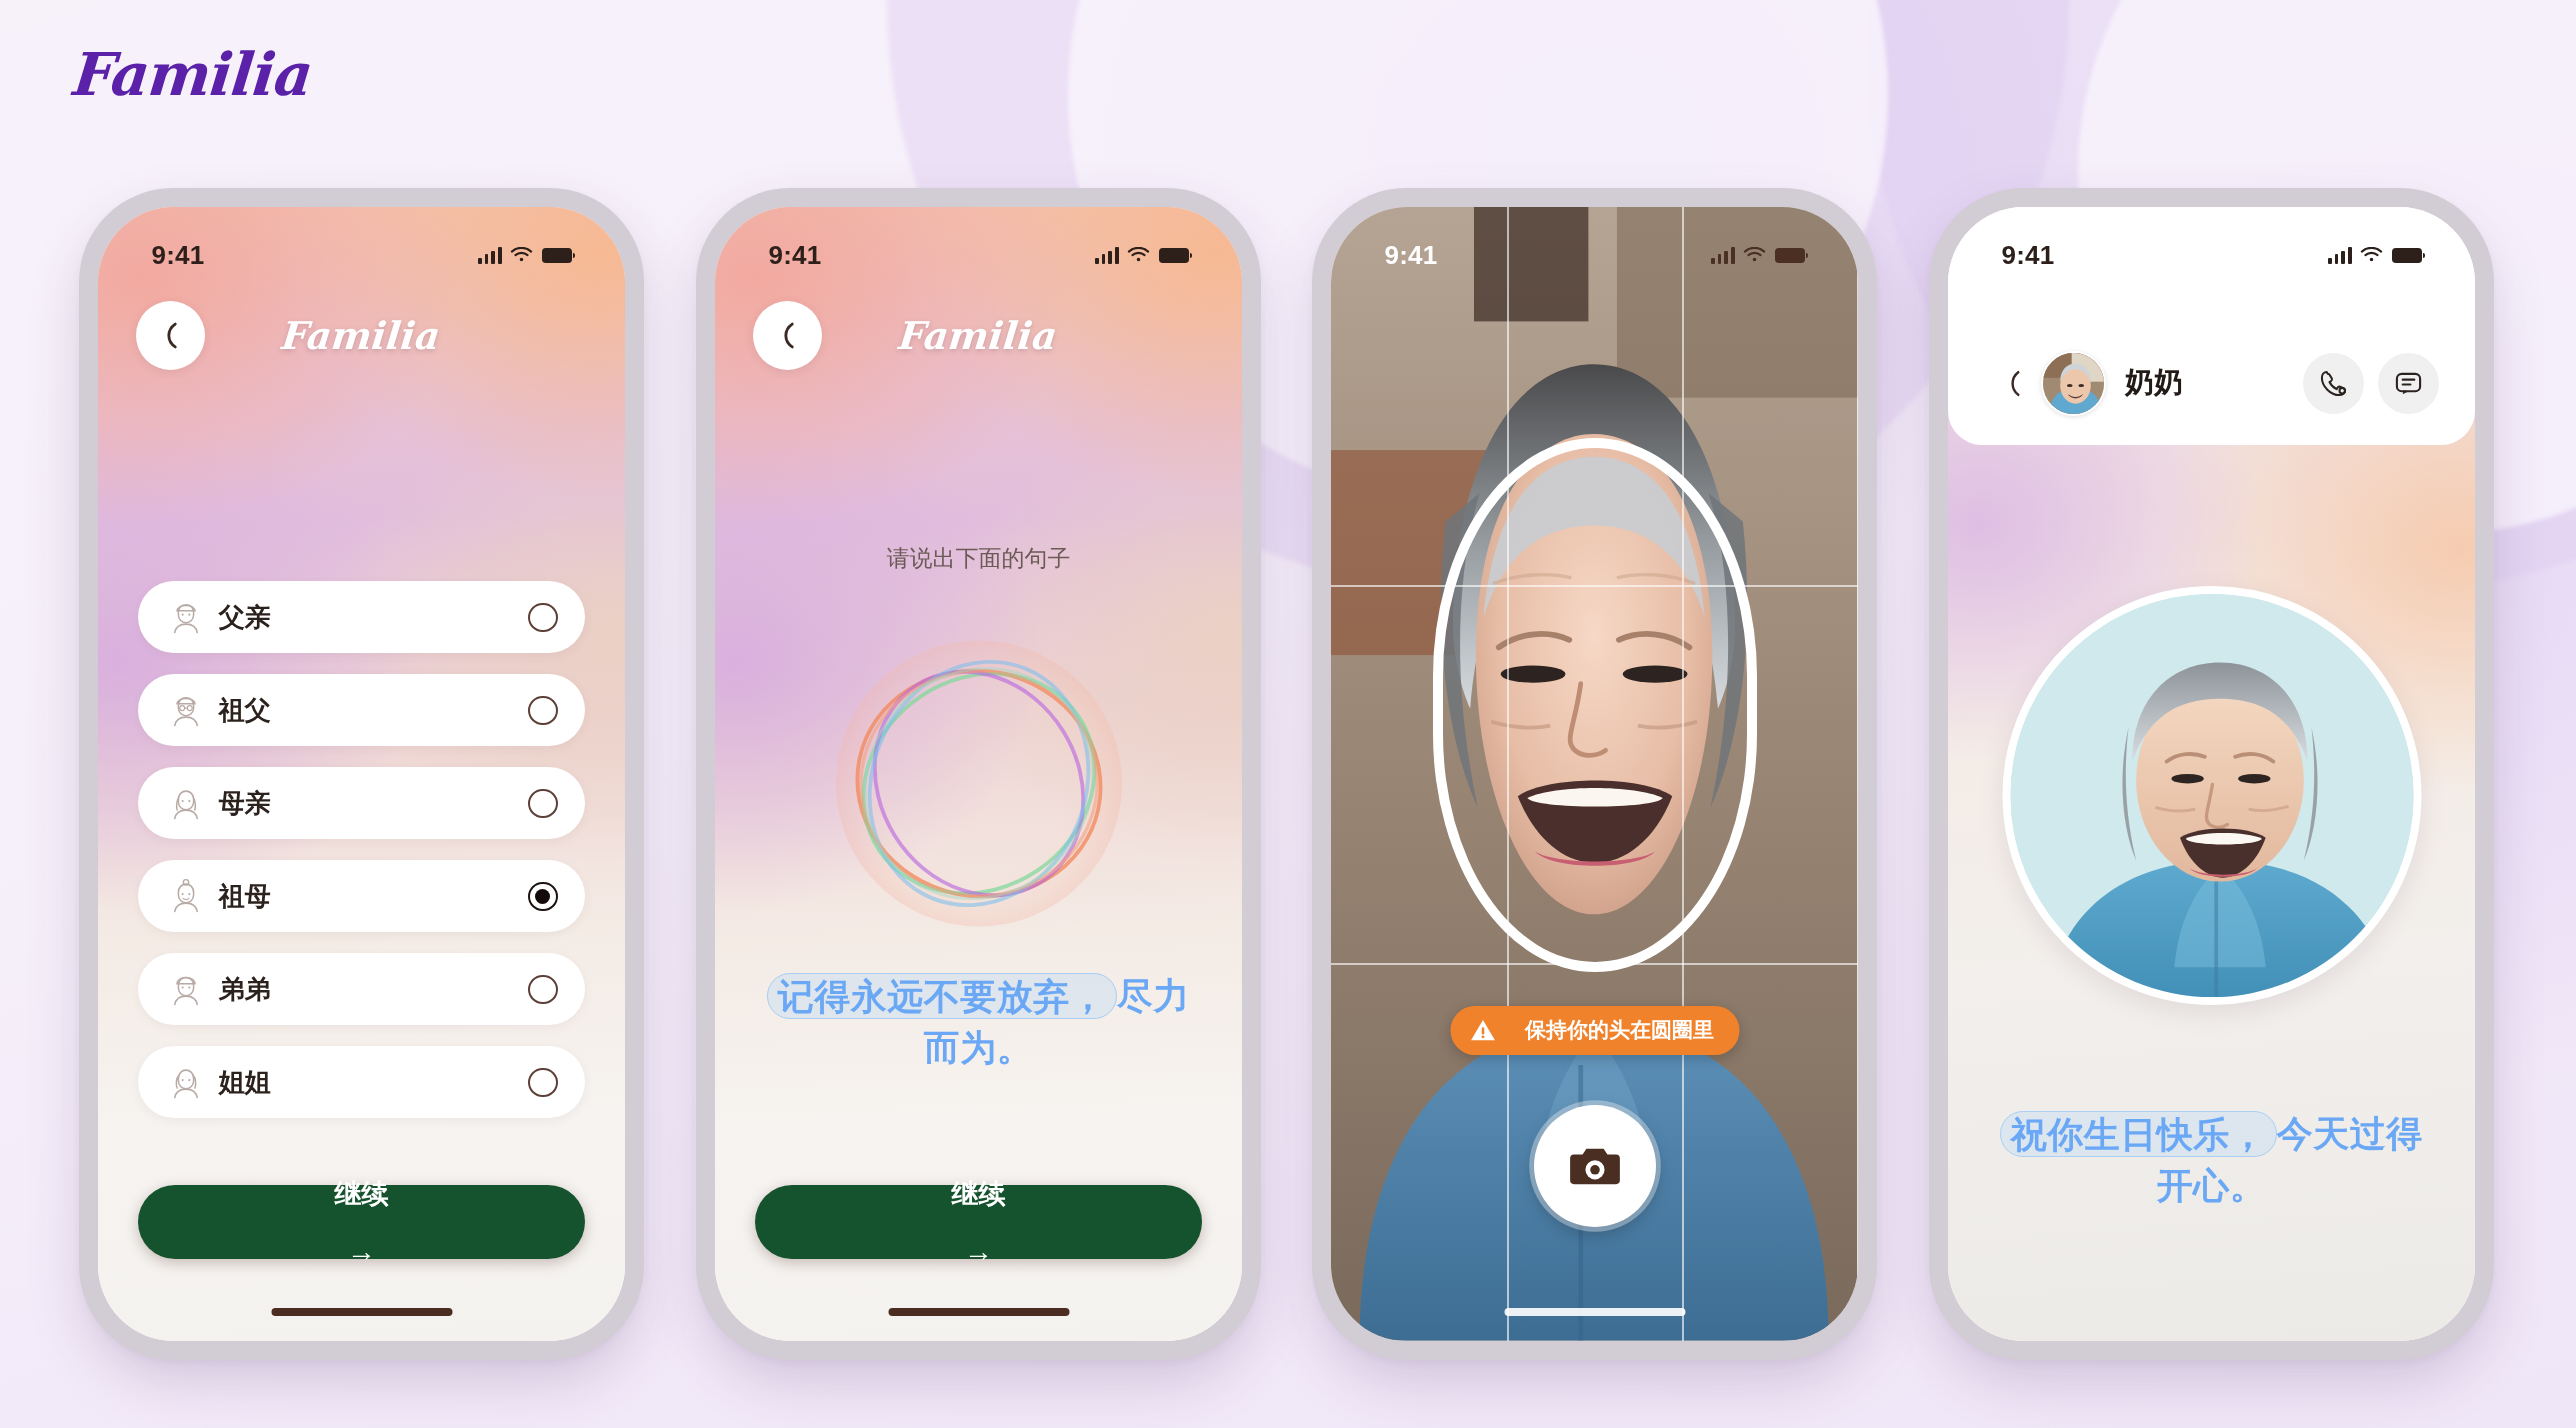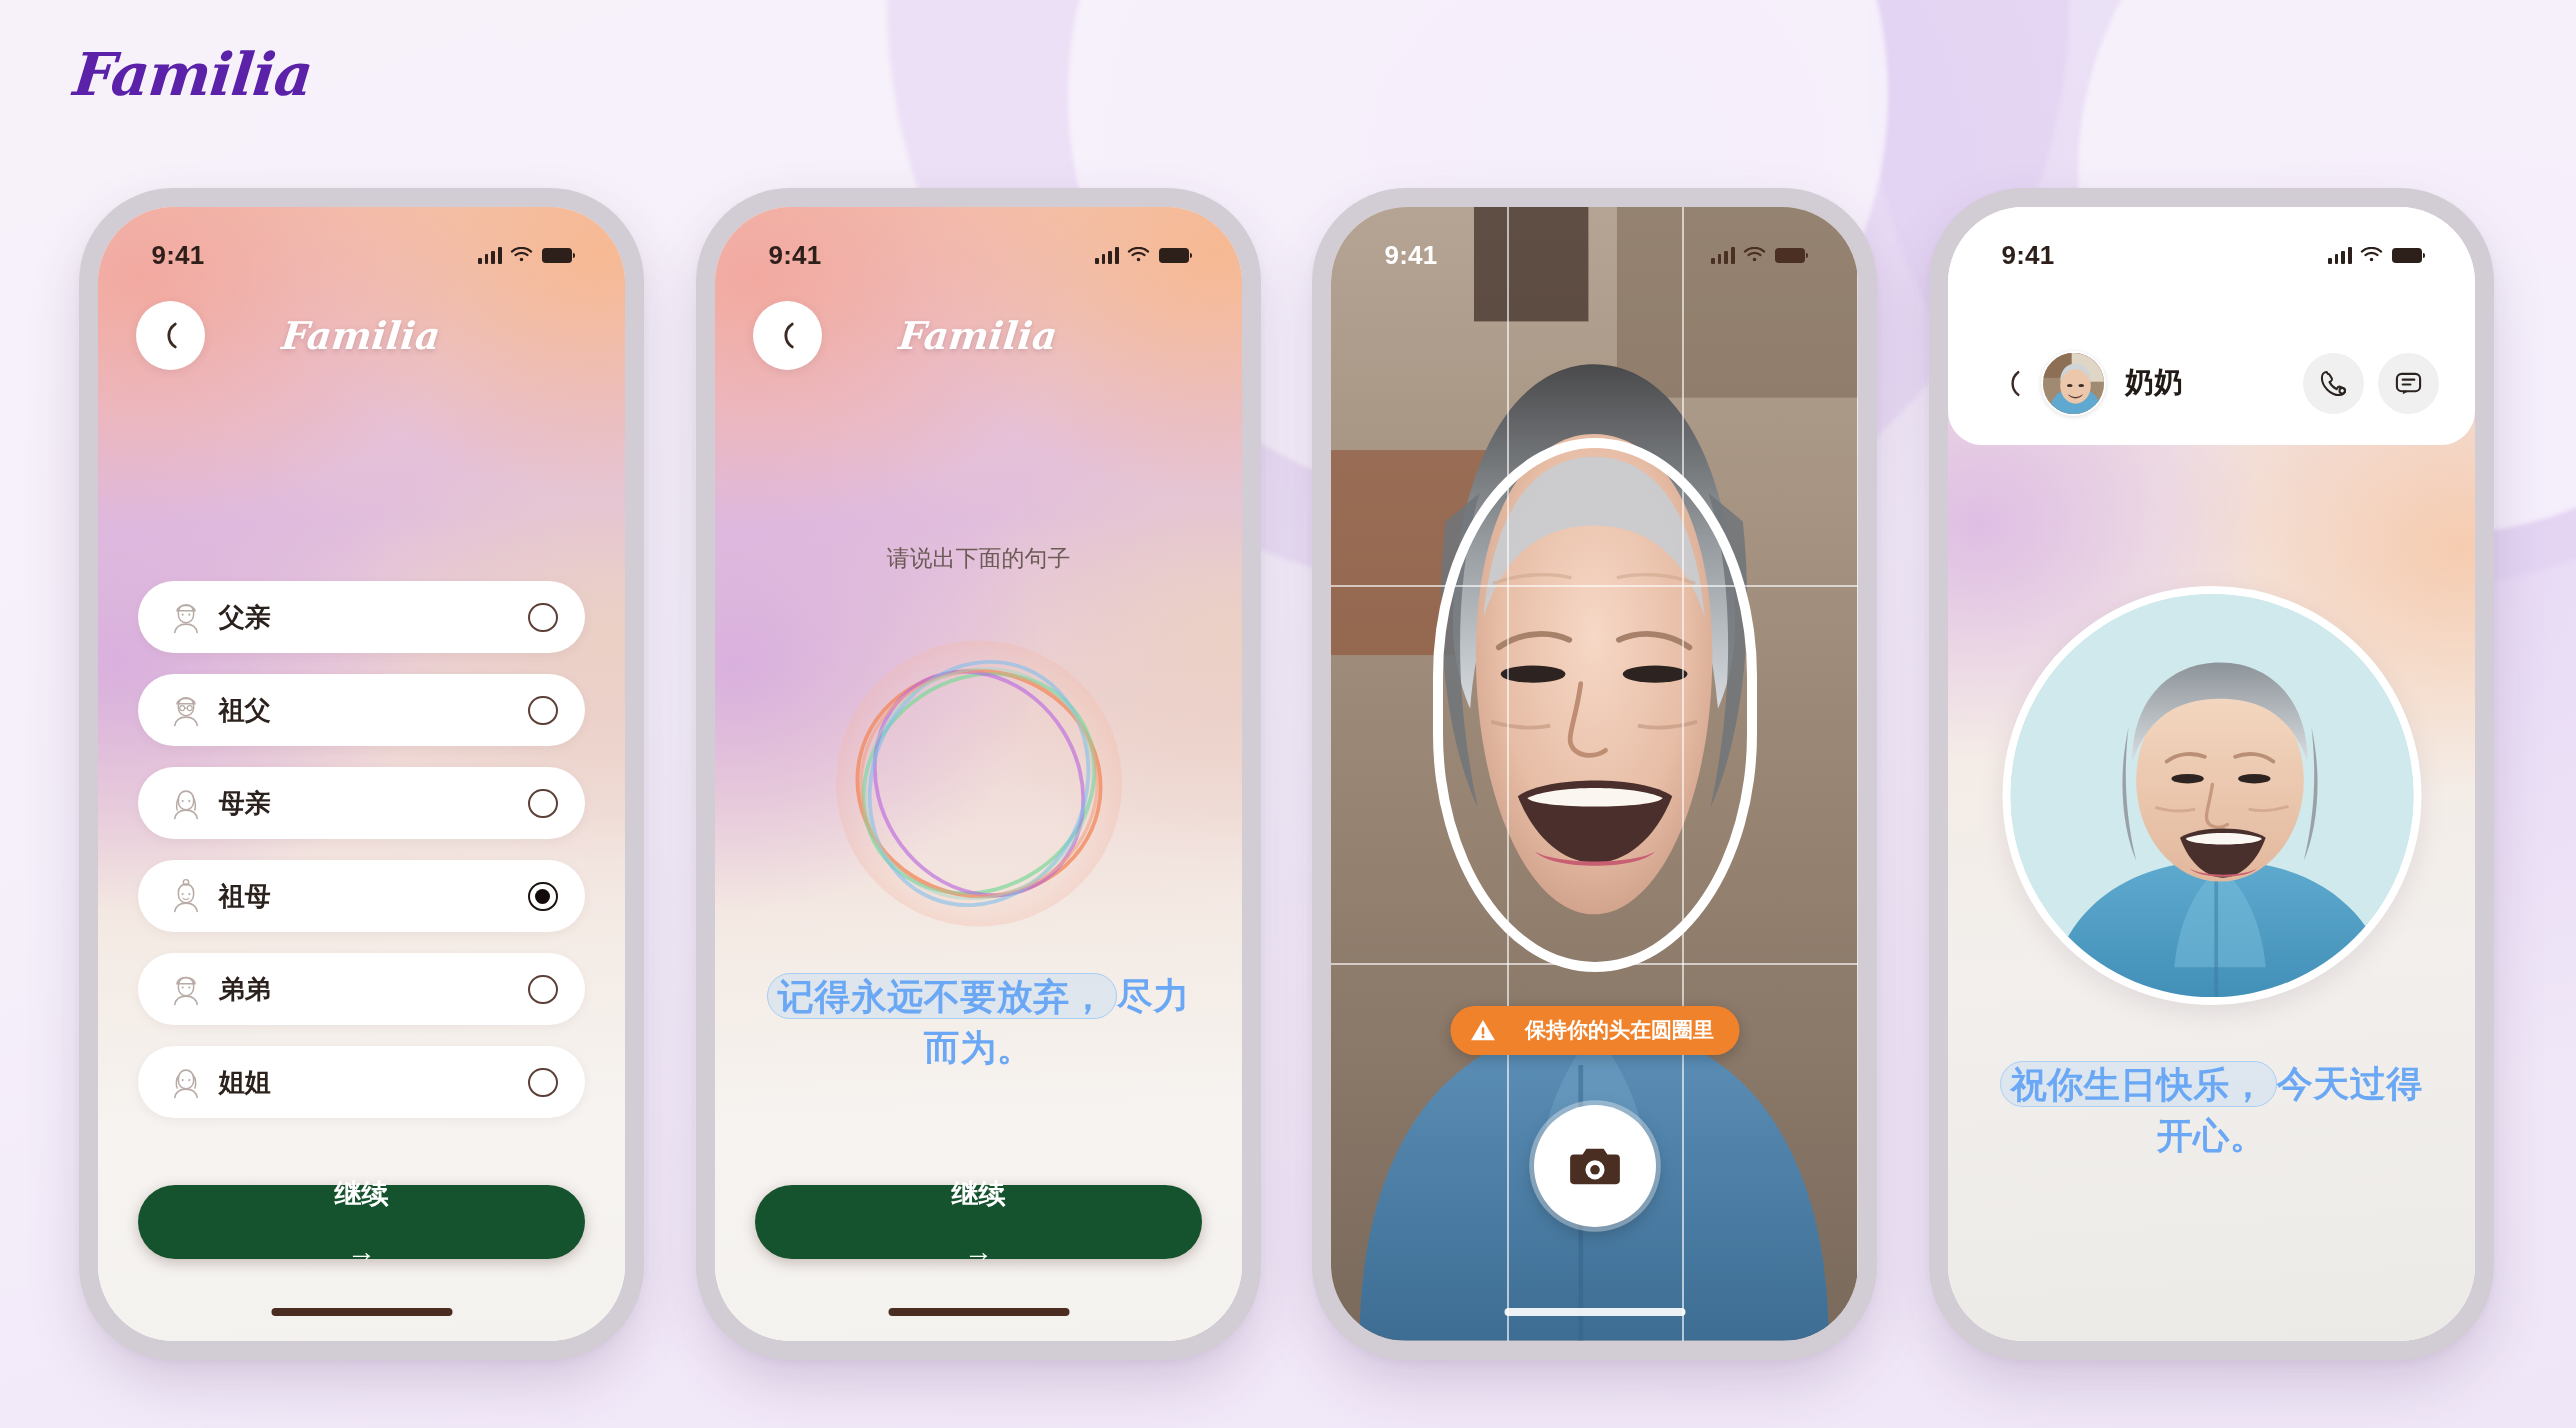--- a/index.html
+++ b/index.html
@@ -242,21 +242,21 @@
     margin-left: 13.3px; flex: none; cursor: pointer;
   }
   .portrait-ring {
     position: absolute; left: 50%; top: 379px; transform: translateX(-50%);
     width: 419px; height: 419px; border-radius: 50%;
     border: 8.6px solid #fff; overflow: hidden; z-index: 4;
     background: #cfe9ec;
     box-shadow: 0 7.6px 25px rgba(120,90,110,.14);
   }
   .p4-caption {
-    position: absolute; left: 42px; right: 42px; top: 851px;
+    position: absolute; left: 42px; right: 42px; top: 901px;
     text-align: center; font-size: 36px; font-weight: 700; line-height: 1.42;
     color: #6aa8f5; z-index: 4; letter-spacing: 0.5px;
   }
   .p4-caption .hl {
     background: rgba(173,212,250,.28);
     border: 1.9px solid rgba(150,198,247,.70);
     border-radius: 29px; padding: 1.9px 9.5px;
     box-decoration-break: clone; -webkit-box-decoration-break: clone;
   }
 </style>

